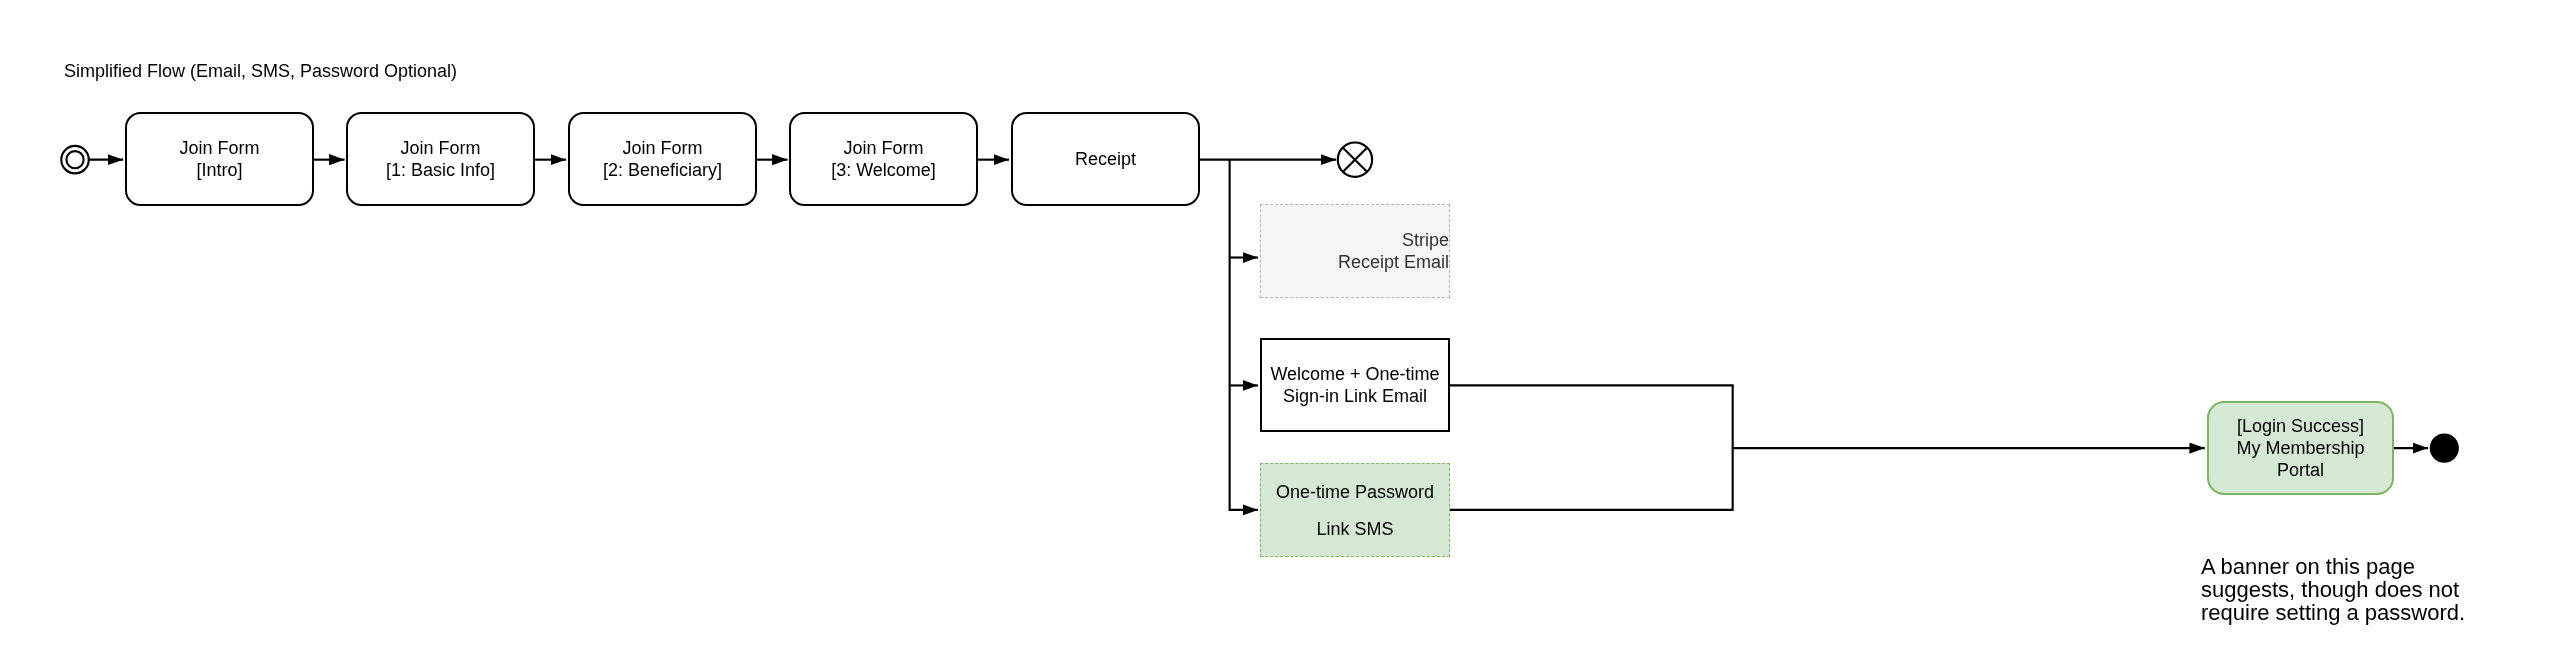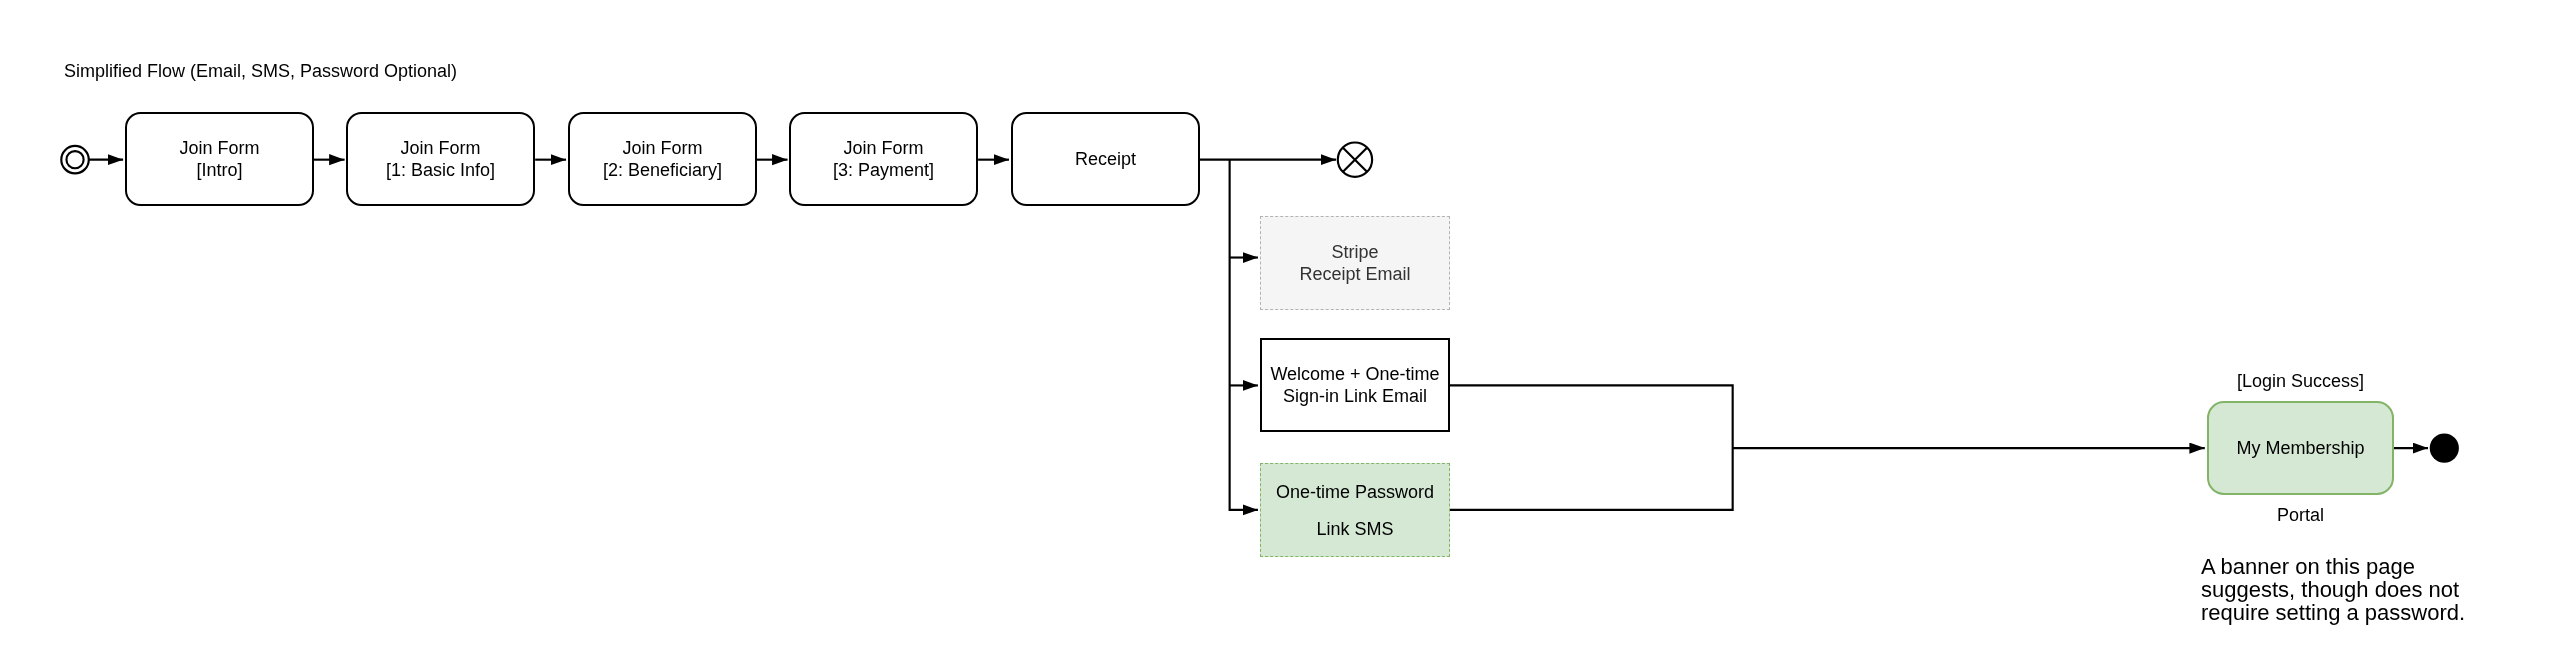--- a/index.html
+++ b/index.html
@@ -140,43 +140,43 @@
     <div>[1: Basic Info]</div>
   </div>
 
   <div class="node task" style="left:568px; top:112px;">
     <div>Join Form</div>
     <div>[2: Beneficiary]</div>
   </div>
 
   <div class="node task" style="left:789px; top:112px;">
     <div>Join Form</div>
-    <div>[3: Payment]</div>
+    <div>[3: Welcome]</div>
   </div>
 
   <div class="node task" style="left:1011px; top:112px;justify-content:center;">
     <div>Receipt</div>
   </div>
 
-  <div class="node sub sub-gray" style="left:1260px; top:216px;">
+  <div class="node sub sub-gray" style="left:1260px; top:204px;align-items:flex-end;">
     <div>Stripe</div>
     <div>Receipt Email</div>
   </div>
 
   <div class="node sub sub-solid" style="left:1260px; top:338px;">
     <div>Welcome + One-time</div>
     <div>Sign-in Link Email</div>
   </div>
 
   <div class="node sub sub-green" style="left:1260px; top:463px;">
     <div>One-time Password</div>
     <div>Link SMS</div>
   </div>
 
-  <div class="node portal" style="left:2207px; top:401px;gap:45px;">
+  <div class="node portal" style="left:2207px; top:401px;">
     <div>[Login Success]</div>
     <div>My Membership</div>
     <div>Portal</div>
   </div>
 
   <div class="note">
     <div>A banner on this page</div>
     <div>suggests, though does not</div>
     <div>require setting a password.</div>
   </div>

